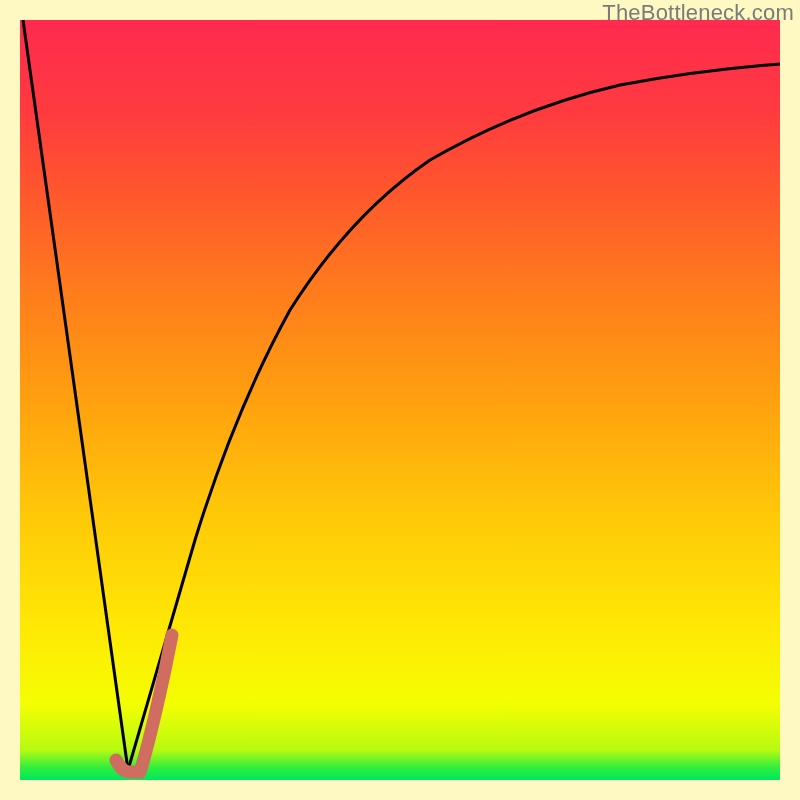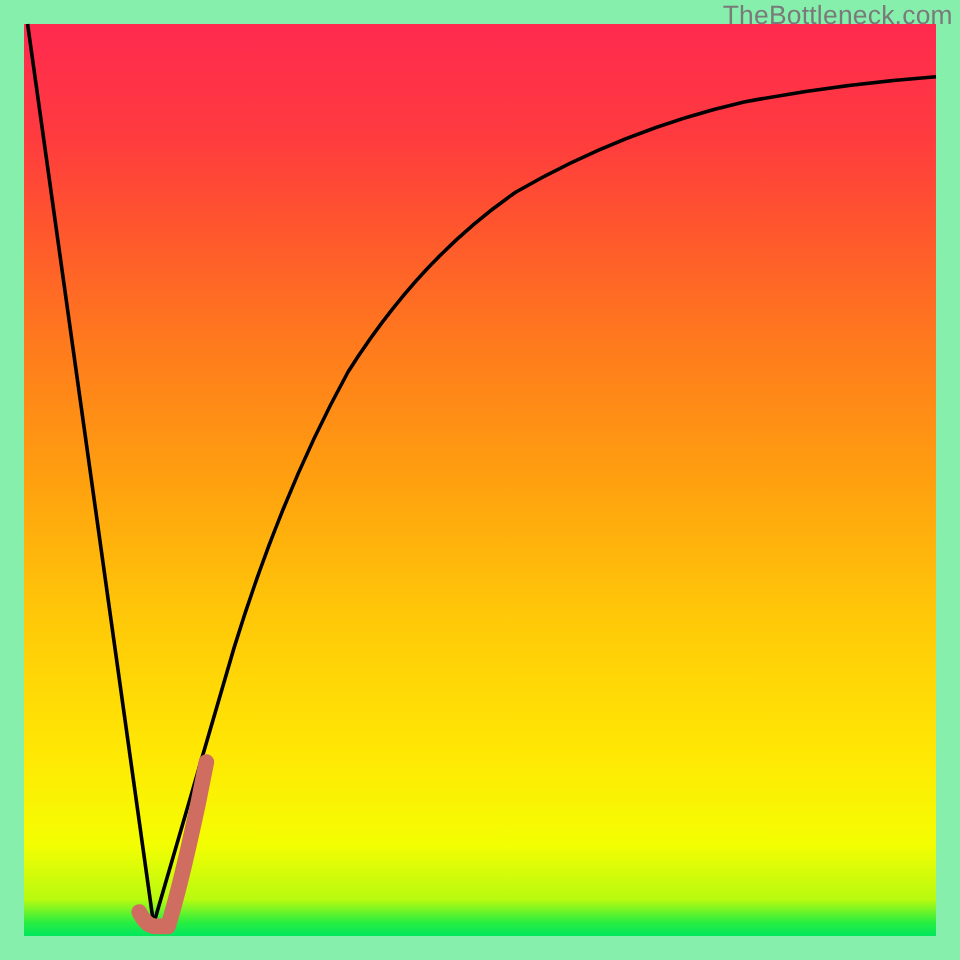--- a/index.html
+++ b/index.html
@@ -6,21 +6,21 @@
     margin: 0;
     padding: 0;
     width: 800px;
     height: 800px;
     background: #000;
     font-family: Arial, Helvetica, sans-serif;
   }
   .outer {
     width: 800px;
     height: 800px;
-    background: #86efac;
+    background: #fef9c3;
     position: relative;
   }
   .plot {
     position: absolute;
     left: 20px;
     top: 20px;
     width: 760px;
     height: 760px;
     
     background: linear-gradient(to top,

